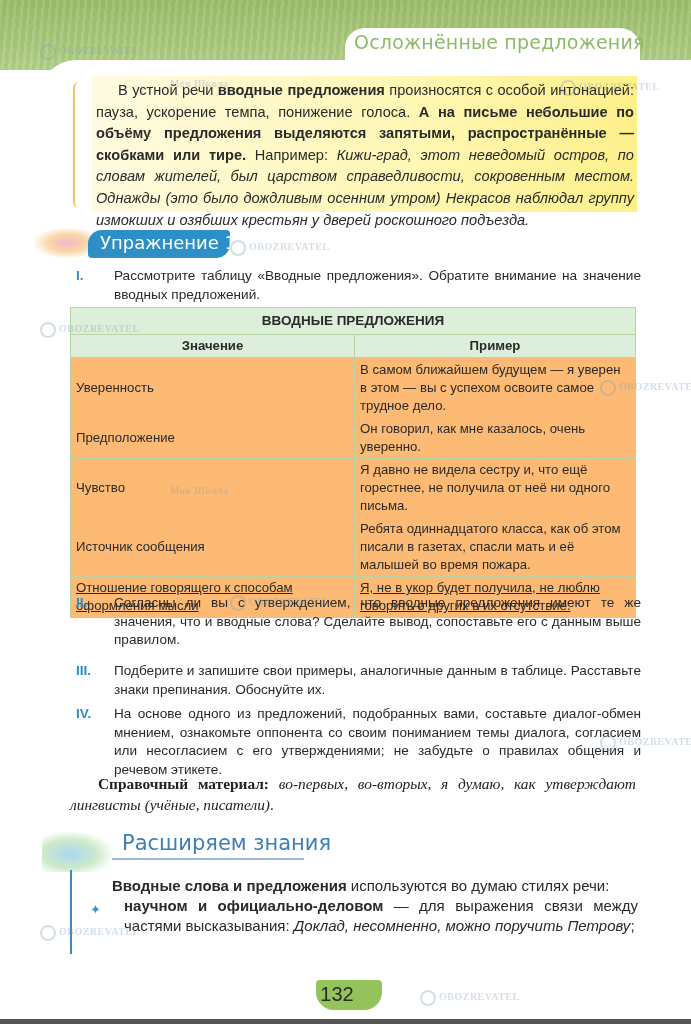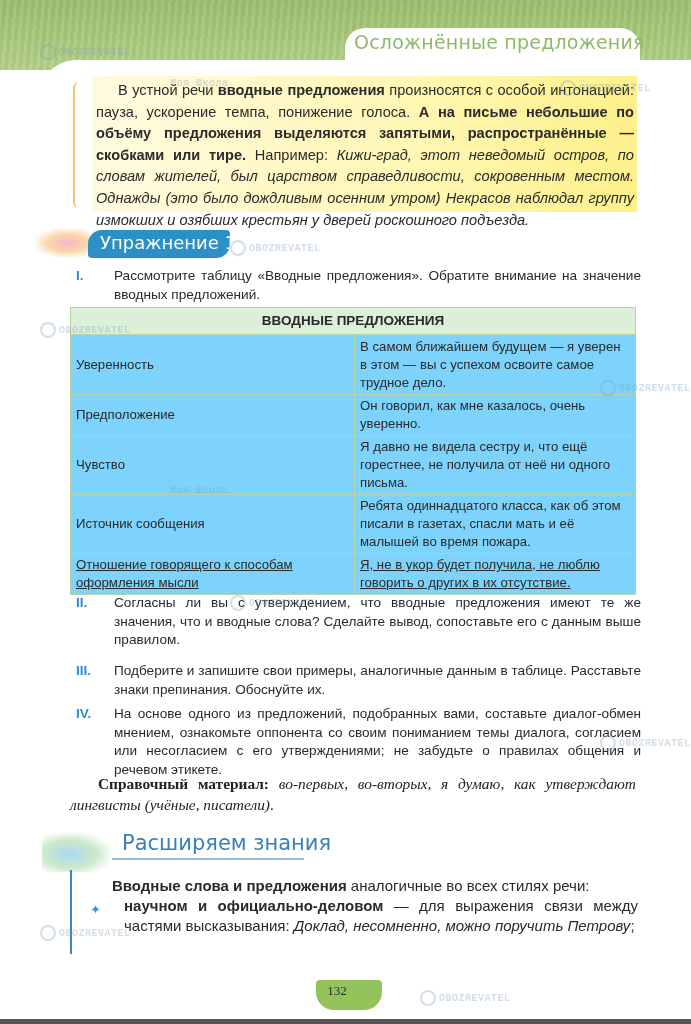--- a/index.html
+++ b/index.html
@@ -35,45 +35,45 @@
   .task { position:absolute; left:76px; width:565px; font-size:13.6px; line-height:18.5px; color:#2a2a2a; }
   .task .num { position:absolute; left:0; top:0; color:#2b8fcc; font-weight:bold; }
   .task .txt { display:block; margin-left:38px; text-align:justify; }
 
   table.intro { position:absolute; left:70px; top:307px; width:566px; border-collapse:collapse;
     font-size:13.2px; line-height:18px; color:#2a2a2a; }
   table.intro td, table.intro th { border:1px solid #b9d3a4; padding:2px 5px; vertical-align:middle; }
   table.intro th { background:#ddeedd; font-weight:bold; text-align:center; }
   table.intro th.caption-cell { background:#dcefd9; height:22px; font-size:13.5px; }
   table.intro td.left { width:273px;margin-left:44px; }
-  table.intro td { background:#7dd3fc; }
+  table.intro td { background:#fdba74; }
 
   .ref { position:absolute; left:70px; top:773px; width:566px; font-family:"Liberation Serif", serif;
     font-size:15.4px; line-height:21px; text-align:justify; text-indent:28px; color:#222; }
 
   .know-bird { position:absolute; left:42px; top:832px; width:70px; height:40px;
     background:radial-gradient(ellipse at 40% 55%, #a9d9f2 0%, #cde9c9 45%, rgba(255,255,255,0) 75%); }
   .know-title { position:absolute; left:122px; top:831px; font-size:21px; color:#3a7fb8;
     font-family:"DejaVu Sans", sans-serif; }
   .know-underline { position:absolute; left:112px; top:858px; width:192px; height:2px; background:#9cb8d8; }
   .know-line { position:absolute; left:70px; top:870px; width:1.5px; height:84px; background:#3a88bf; }
 
   .usage { position:absolute; left:112px; top:876px; width:526px; font-size:15px; line-height:20px; color:#2a2a2a; }
   .usage-item { position:absolute; left:112px; top:896px; width:526px; font-size:15px; line-height:20px;
     text-align:justify; color:#2a2a2a; }
   .diamond { position:absolute; left:-22px; top:4px; color:#2c9bd8; font-size:13px; }
   .usage-item .body { display:block; margin-left:20px; }
 
   .page-num-tab { position:absolute; left:316px; top:980px; width:66px; height:30px; background:#93c35a;
     border-top-left-radius:4px; border-top-right-radius:4px; border-bottom-left-radius:18px; border-bottom-right-radius:18px; }
-  .page-num { position:absolute; left:316px; top:983px; width:42px; text-align:center; font-size:13px; color:#2a2a2a;font-family:Liberation Serif, serif; }
+  .page-num { position:absolute; left:316px; top:983px; width:42px; text-align:center; font-size:20px; color:#2a2a2a; }
   .bottom-bar { position:absolute; left:0; top:1019px; width:691px; height:5px; background:#555; }
 
   .wm { position:absolute; font-size:10px; color:rgba(130,160,190,0.35); font-weight:bold; letter-spacing:0.5px;
-    font-family:Liberation Mono, monospace; white-space:nowrap; }
+    font-family:Liberation Serif, serif; white-space:nowrap; }
   .wm .dot { display:inline-block; width:12px; height:12px; border-radius:50%; border:2px solid rgba(130,160,190,0.35);
     vertical-align:middle; margin-right:3px; }
 </style>
 </head>
 <body>
 
 <div class="header-bg"></div>
 <div class="page-sheet"></div>
 <div class="chapter-tab"></div>
 <div class="chapter-title">Осложнённые предложения</div>
@@ -88,20 +88,24 @@
 
 <div class="task" style="top:267px;">
   <span class="num">I.</span>
   <span class="txt">Рассмотрите таблицу «Вводные предложения». Обратите внимание на значение вводных предложений.</span>
 </div>
 
 <table class="intro">
   <tbody>
       <tr>
     <th colspan="2" class="caption-cell">ВВОДНЫЕ ПРЕДЛОЖЕНИЯ</th>
+  </tr>
+  <tr>
+    <th>Значение</th>
+    <th>Пример</th>
   </tr>
   <tr style="height:60px;">
     <td class="left">Уверенность</td>
     <td>В самом ближайшем будущем — я уверен в этом — вы с успехом освоите самое трудное дело.</td>
   </tr>
   <tr style="height:40px;">
     <td class="left">Предположение</td>
     <td>Он говорил, как мне казалось, очень уверенно.</td>
   </tr>
   <tr style="height:58px;">
@@ -132,21 +136,21 @@
   <span class="txt">На основе одного из предложений, подобранных вами, составьте диалог-обмен мнением, ознакомьте оппонента со своим пониманием темы диалога, согласием или несогласием с его утверждениями; не забудьте о правилах общения и речевом этикете.</span>
 </div>
 
 <div class="ref"><span class="b">Справочный материал:</span><span class="i"> во-первых, во-вторых, я думаю, как утверждают лингвисты (учёные, писатели)</span><span>.</span></div>
 
 <div class="know-bird"></div>
 <div class="know-title">Расширяем знания</div>
 <div class="know-underline"></div>
 <div class="know-line"></div>
 
-<div class="usage"><span class="b">Вводные слова и предложения</span><span> аналогичные во всех стилях речи:</span></div>
+<div class="usage"><span class="b">Вводные слова и предложения</span><span> используются во думаю стилях речи:</span></div>
 <div class="usage-item">
   <span class="diamond">✦</span>
   <span class="body" style="margin-left:12px;"><span class="b">научном и официально-деловом</span><span> — для выражения связи между частями высказывания: </span><span class="i">Доклад, несомненно, можно поручить Петрову</span><span>;</span></span>
 </div>
 
 <div class="page-num-tab"></div>
 <div class="page-num">132</div>
 <div class="bottom-bar"></div>
 
 <div class="wm" style="left:40px;top:44px;"><span class="dot"></span><span>OBOZREVATEL</span></div>

